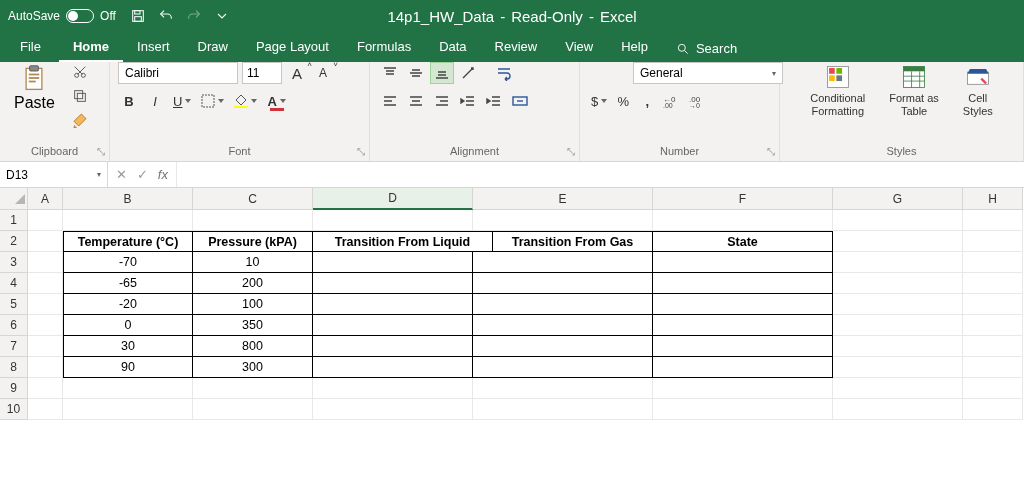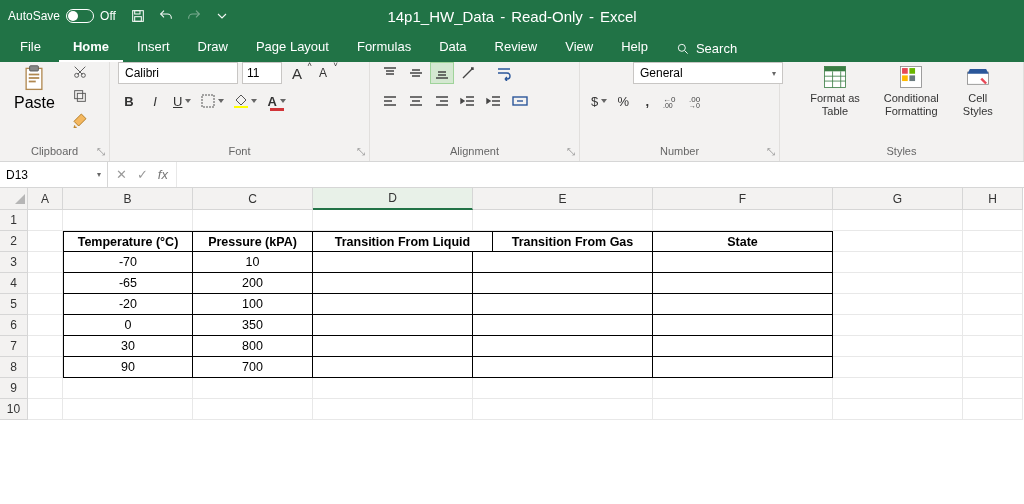--- a/index.html
+++ b/index.html
@@ -324,37 +324,37 @@
         </div>
       </div>
     </div>
     <div class="group-label"><span>Number</span><span class="launcher">⤡</span></div>
   </div>
 
   <div class="group" style="flex:1">
     <div class="group-body" style="justify-content:center;gap:12px">
       <div class="style-col">
         <svg viewBox="0 0 32 32">
-            <rect x="3" y="3" width="26" height="26" fill="#fff" stroke="#3a7d44"></rect>
-            <rect x="3" y="3" width="26" height="6" fill="#3a7d44"></rect>
-            <path d="M3 15h26M3 21h26M13 9v20M23 9v20" stroke="#3a7d44"></path>
-          </svg>
-        <div class="style-label" style="white-space:pre-line">Format as
-Table</div>
-      </div>
-      <div class="style-col">
-        <svg viewBox="0 0 32 32">
             <rect x="3" y="3" width="26" height="26" fill="#fff" stroke="#888"></rect>
             <rect x="5" y="5" width="7" height="7" fill="#e74856"></rect>
             <rect x="14" y="5" width="7" height="7" fill="#6bb700"></rect>
             <rect x="5" y="14" width="7" height="7" fill="#ffb900"></rect>
             <rect x="14" y="14" width="7" height="7" fill="#69797e"></rect>
           </svg>
         <div class="style-label" style="white-space:pre-line">Conditional
 Formatting</div>
+      </div>
+      <div class="style-col">
+        <svg viewBox="0 0 32 32">
+            <rect x="3" y="3" width="26" height="26" fill="#fff" stroke="#3a7d44"></rect>
+            <rect x="3" y="3" width="26" height="6" fill="#3a7d44"></rect>
+            <path d="M3 15h26M3 21h26M13 9v20M23 9v20" stroke="#3a7d44"></path>
+          </svg>
+        <div class="style-label" style="white-space:pre-line">Format as
+Table</div>
       </div>
       <div class="style-col">
         <svg viewBox="0 0 32 32">
             <rect x="3" y="10" width="26" height="15" fill="#fff" stroke="#888"></rect>
             <path d="M6 6l20 0 3 6H3z" fill="#2b579a"></path>
             <path d="M20 18l6 6" stroke="#e74856" stroke-width="3"></path>
           </svg>
         <div class="style-label" style="white-space:pre-line">Cell
 Styles</div>
       </div>
@@ -469,21 +469,21 @@
         <div class="cell cD ctr bb tb"></div>
         <div class="cell cE ctr bb tb"></div>
         <div class="cell cF ctr bb tb"></div>
         <div class="cell cG"></div>
         <div class="cell cH"></div>
       </div>
       <div class="row">
         <div class="rowh">8</div>
         <div class="cell cA"></div>
         <div class="cell cB ctr bb tl tb" style="border-bottom: 1.5px solid rgb(0, 0, 0);">90</div>
-        <div class="cell cC ctr bb tb" style="border-bottom: 1.5px solid rgb(0, 0, 0);">700</div>
+        <div class="cell cC ctr bb tb" style="border-bottom: 1.5px solid rgb(0, 0, 0);">300</div>
         <div class="cell cD ctr bb tb" style="border-bottom: 1.5px solid rgb(0, 0, 0);"></div>
         <div class="cell cE ctr bb tb" style="border-bottom: 1.5px solid rgb(0, 0, 0);"></div>
         <div class="cell cF ctr bb tb" style="border-bottom: 1.5px solid rgb(0, 0, 0);"></div>
         <div class="cell cG"></div>
         <div class="cell cH"></div>
       </div>
       <div class="row">
         <div class="rowh">9</div>
         <div class="cell cA"></div>
         <div class="cell cB"></div>

